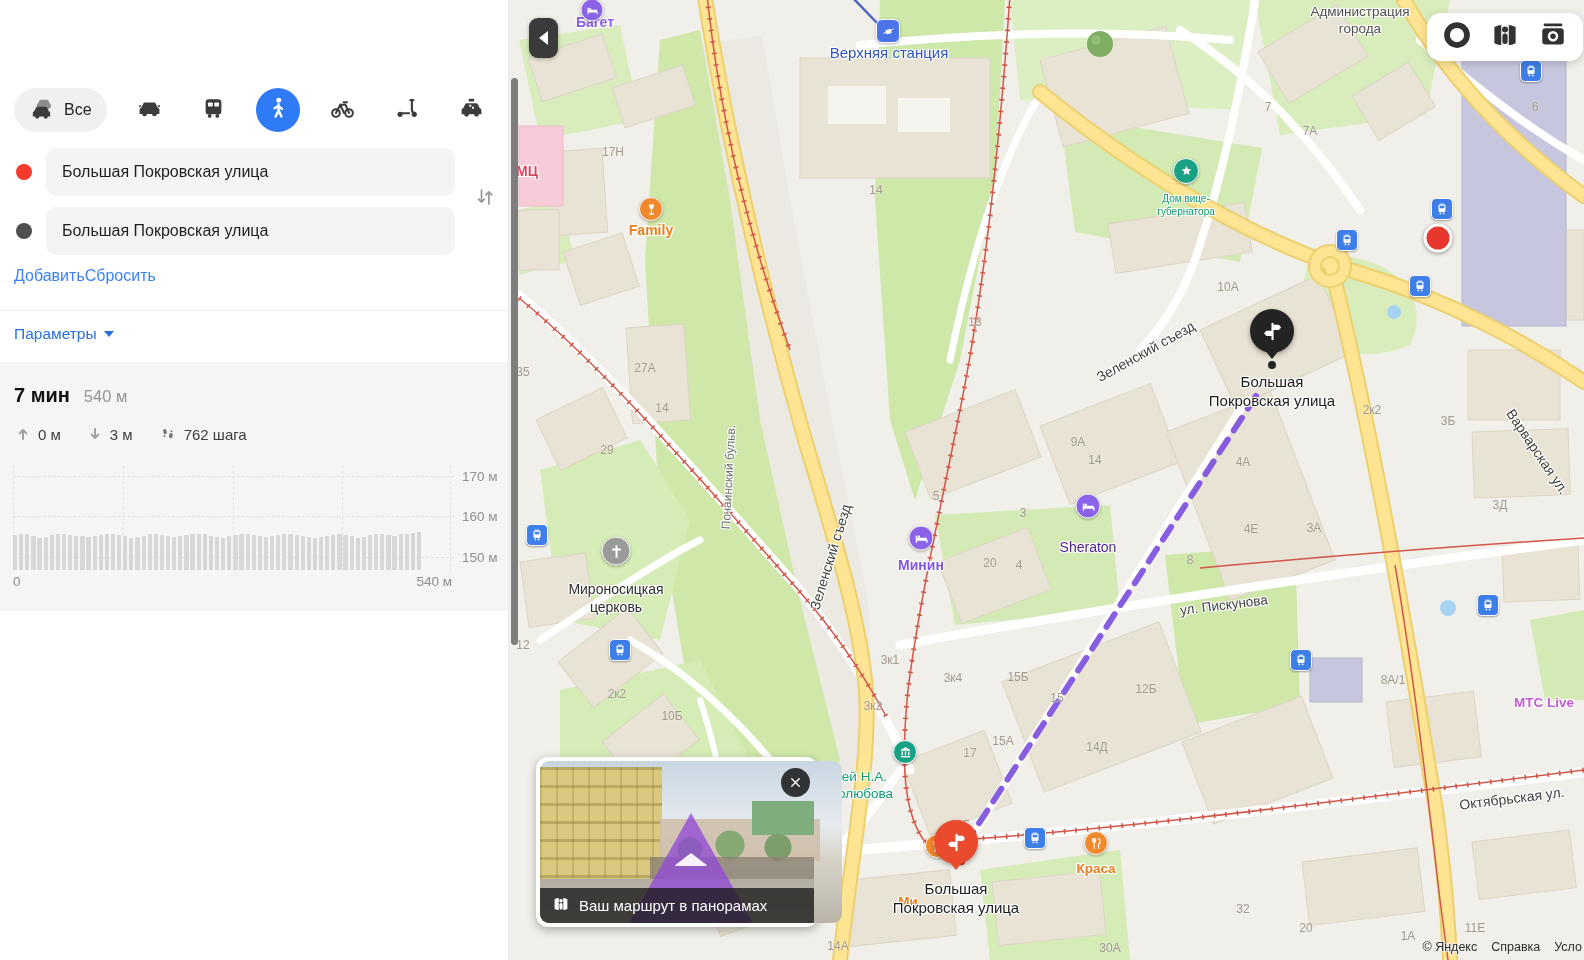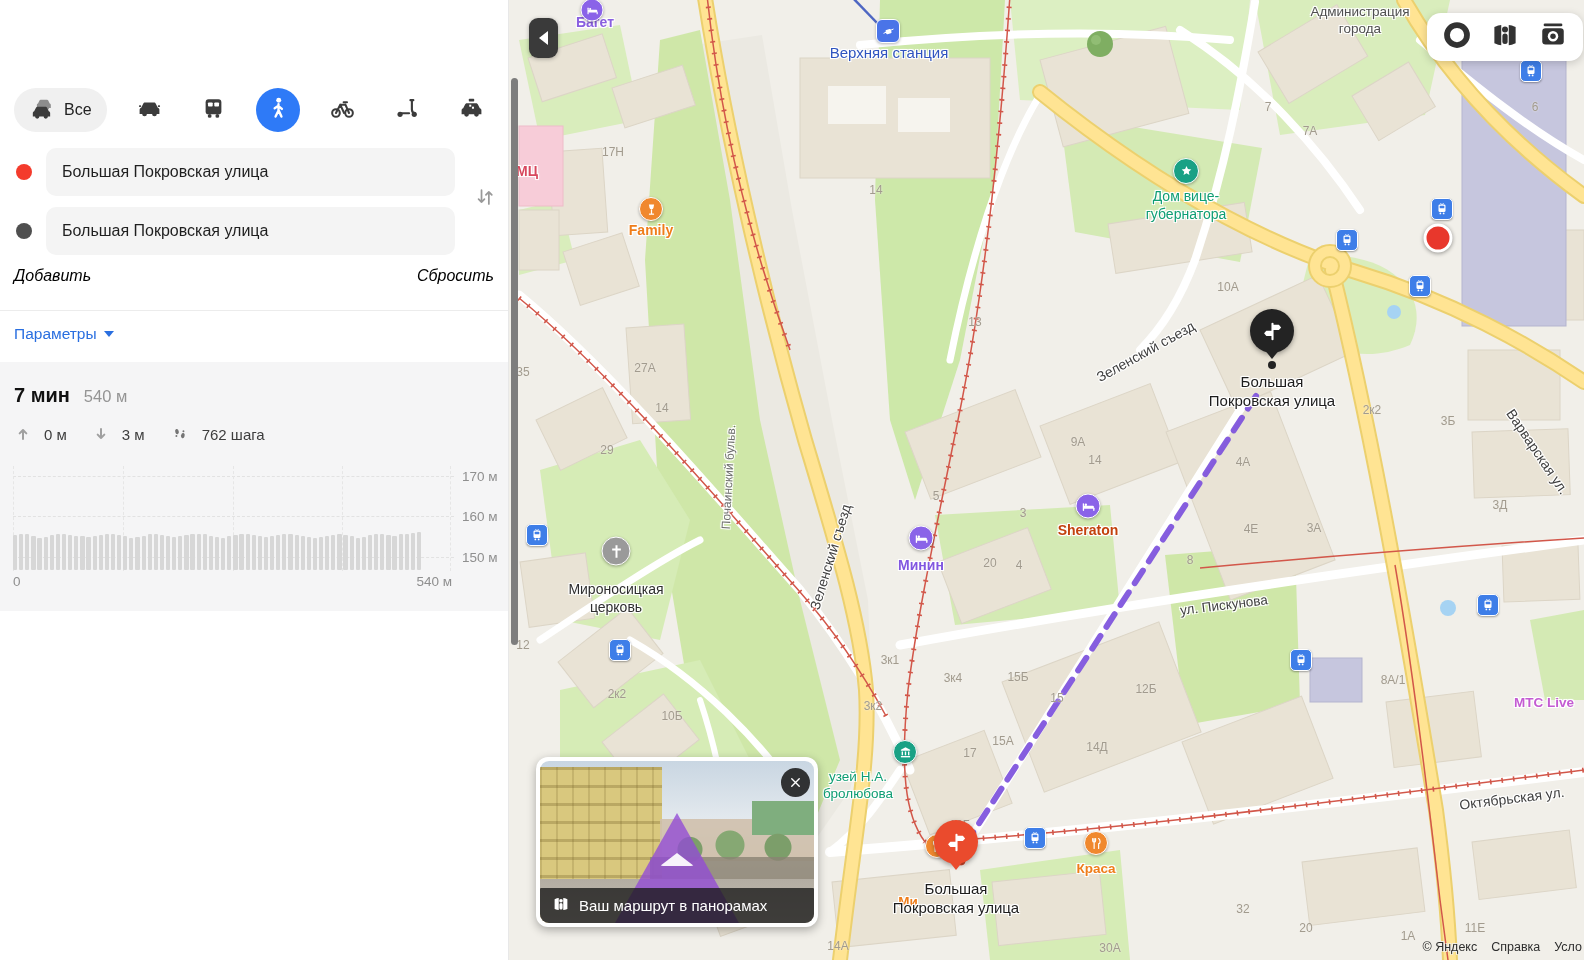--- a/index.html
+++ b/index.html
@@ -28,21 +28,21 @@
   #collapse{position:absolute;left:529px;top:18px;width:29px;height:40px;background:#3a3a3a;border-radius:9px;
     display:flex;align-items:center;justify-content:center;box-shadow:0 1px 4px rgba(0,0,0,.3);cursor:pointer;}
   #collapse span{width:0;height:0;border:7px solid transparent;border-right:9px solid #fff;border-left:0;}
   
   #ctrls{position:absolute;left:1427px;top:13px;height:48px;background:#fff;border-radius:14px;
     box-shadow:0 2px 8px rgba(0,0,0,.18);display:flex;align-items:center;padding:0 6px;}
   .ctrl{width:48px;height:48px;display:flex;align-items:center;justify-content:center;cursor:pointer;color:#323232;}
   
   #pano{position:absolute;left:536px;top:757px;width:282px;height:170px;background:#fff;border-radius:12px;
     box-shadow:0 3px 10px rgba(0,0,0,.3);padding:4px;box-sizing:border-box;cursor:pointer;}
-  #pano .ph{position:relative;width:274px;height:162px;border-radius:9px;overflow:hidden;background:linear-gradient(#c9d6e2,#e6ebef 40%,#d8d3c8 60%,#b9b3a8);}
+  #pano .ph{position:relative;width:302px;height:162px;border-radius:9px;overflow:hidden;background:linear-gradient(#c9d6e2,#e6ebef 40%,#d8d3c8 60%,#b9b3a8);}
   .ph .bldg{position:absolute;left:0;top:6px;width:122px;height:156px;background:#d9c87e;
     background-image:repeating-linear-gradient(rgba(105,85,30,.28) 0 3px,transparent 3px 18px),repeating-linear-gradient(90deg,rgba(105,85,30,.18) 0 2px,transparent 2px 16px);}
   .ph .bldg2{position:absolute;left:120px;top:58px;width:160px;height:42px;background:#cfc0ac;opacity:.9;}
   .ph .roofg{position:absolute;left:212px;top:40px;width:62px;height:34px;background:#7fae7e;}
   .ph .trees{position:absolute;left:118px;top:62px;width:160px;height:44px;background:radial-gradient(circle at 20% 60%,#7c9e6a 12px,transparent 13px),radial-gradient(circle at 45% 50%,#86a873 14px,transparent 15px),radial-gradient(circle at 75% 55%,#7c9e6a 13px,transparent 14px);}
   .ph .crowd{position:absolute;left:110px;top:96px;width:164px;height:26px;background:#8a8273;opacity:.8;}
   .ph .ground{position:absolute;left:0;top:118px;width:274px;height:44px;background:linear-gradient(#b3ada2,#c4beb2);}
   .ph .tri{position:absolute;left:50%;top:52px;transform:translateX(-50%);width:0;height:0;
     border-left:62px solid transparent;border-right:62px solid transparent;border-bottom:110px solid rgba(146,74,214,.78);}
   .ph .chev{position:absolute;left:50%;top:92px;transform:translateX(-50%);width:0;height:0;
@@ -67,31 +67,31 @@
   #tmodes{position:absolute;left:14px;top:87px;width:480px;height:46px;display:flex;align-items:center;justify-content:space-between;}
   .tmode{width:44px;height:44px;border-radius:50%;display:flex;align-items:center;justify-content:center;cursor:pointer;color:#3c3c3c;}
   .tmode.active{background:#2e7af7;color:#fff;}
   .tpill{height:44px;border-radius:22px;background:#f0f0f0;display:flex;align-items:center;gap:8px;padding:0 15px;cursor:pointer;color:#3c3c3c;}
   .tpill b{font-size:16px;font-weight:400;color:#222;}
   .rrow{position:absolute;left:0;width:508px;height:48px;}
   .rdot{position:absolute;left:16px;top:16px;width:16px;height:16px;border-radius:50%;}
   .rbox{position:absolute;left:46px;top:0;width:409px;height:48px;background:#f4f4f4;border-radius:10px;
     display:flex;align-items:center;padding:0 16px;box-sizing:border-box;font-size:16px;color:#1f1f1f;cursor:text;}
   #swap{position:absolute;left:470px;top:180px;width:30px;height:34px;color:#8f8f8f;}
-  .links{position:absolute;left:14px;top:267px;width:480px;display:flex;justify-content:space-between;font-size:16px;color:#000000;font-style:italic;}
+  .links{position:absolute;left:14px;top:267px;width:480px;display:flex;font-size:16px;color:#3b82f6;}
   .links span{cursor:pointer;}
   .hr{position:absolute;left:0;top:310px;width:508px;height:1px;background:#ececec;}
   .params{position:absolute;left:14px;top:325px;font-size:15.5px;color:#2a6fe0;cursor:pointer;display:flex;align-items:center;gap:7px;}
   .params .caret{width:0;height:0;border:5px solid transparent;border-top:6px solid #2a6fe0;margin-top:4px;}
   #summary{position:absolute;left:0;top:362px;width:508px;height:249px;background:#f5f5f6;}
   .dur{position:absolute;left:14px;top:22px;display:flex;align-items:baseline;gap:14px;}
   .dur b{font-size:20px;color:#111;font-weight:700;}
   .dur .dist{font-size:16.5px;color:#949494;}
   .stats{position:absolute;left:15px;top:63px;display:flex;align-items:center;gap:26px;font-size:15px;color:#3d3d3d;}
-  .st{display:flex;align-items:center;gap:13px;}
+  .st{display:flex;align-items:center;gap:7px;}
   .st i{display:flex;color:#9b9b9b;}
   .gh{position:absolute;left:13px;width:441px;border-top:1px dashed #e2e2e2;}
   .gv{position:absolute;top:104px;height:105px;border-left:1px dashed #e6e6e6;}
   .yt{position:absolute;left:462px;font-size:13.5px;color:#8f8f8f;transform:translateY(-50%);}
   .xt{position:absolute;top:212px;font-size:13.5px;color:#8f8f8f;}
   .bar{position:absolute;width:4.2px;background:#d7d7d7;border-radius:1px;}
 </style>
 </head>
 <body>
 
@@ -213,27 +213,27 @@
 
   <svg id="routesvg" viewBox="0 0 1584 960">
     <path d="M1256,396 L963,848" fill="none" stroke="#7c50dc" stroke-width="6" stroke-dasharray="15 11" stroke-linecap="round" opacity="0.92"></path>
   </svg>
 
   <div id="anno">
       <div class="mlabel" style="left:595px;top:23px;color:#8a5fe0;font-size:14px;font-weight:700;transform:translate(-50%,-50%) rotate(0deg)">Багет</div>
       <div class="mlabel" style="left:889px;top:53px;color:#2f54bf;font-size:15px;transform:translate(-50%,-50%) rotate(0deg)">Верхняя станция</div>
       <div class="mlabel" style="left:1360px;top:21px;color:#4f4f4f;font-size:13.5px;transform:translate(-50%,-50%) rotate(0deg)">Администрация
 города</div>
-      <div class="mlabel" style="left:1186px;top:205px;color:#0f9e74;font-size:14px;transform:translate(-50%,-50%) rotate(0deg)">Дом вице-
+      <div class="mlabel" style="left:1186px;top:205px;color:#0f9e74;font-size:10px;transform:translate(-50%,-50%) rotate(0deg)">Дом вице-
 губернатора</div>
       <div class="mlabel" style="left:651px;top:231px;color:#ef7d1a;font-size:14px;font-weight:700;transform:translate(-50%,-50%) rotate(0deg)">Family</div>
       <div class="mlabel" style="left:616px;top:598px;color:#2e2e2e;font-size:14px;transform:translate(-50%,-50%) rotate(0deg)">Мироносицкая
 церковь</div>
       <div class="mlabel" style="left:921px;top:566px;color:#8257e0;font-size:14px;font-weight:700;transform:translate(-50%,-50%) rotate(0deg)">Минин</div>
-      <div class="mlabel" style="left:1088px;top:531px;color:#c2410c;font-size:14px;font-weight:700;transform:translate(-50%,-50%) rotate(0deg)">Sheraton</div>
+      <div class="mlabel" style="left:1088px;top:548px;color:#4c1d95;font-size:14px;font-weight:400;transform:translate(-50%,-50%) rotate(0deg)">Sheraton</div>
       <div class="mlabel" style="left:1224px;top:606px;color:#3f3f3f;font-size:13.5px;transform:translate(-50%,-50%) rotate(-7deg)">ул. Пискунова</div>
       <div class="mlabel" style="left:1146px;top:352px;color:#3f3f3f;font-size:14px;transform:translate(-50%,-50%) rotate(-29deg)">Зеленский съезд</div>
       <div class="mlabel" style="left:831px;top:557px;color:#3f3f3f;font-size:14px;transform:translate(-50%,-50%) rotate(-73deg)">Зеленский съезд</div>
       <div class="mlabel" style="left:729px;top:477px;color:#6e6e6e;font-size:12px;transform:translate(-50%,-50%) rotate(-87deg)">Почаинский бульв.</div>
       <div class="mlabel" style="left:1537px;top:452px;color:#3f3f3f;font-size:14px;transform:translate(-50%,-50%) rotate(56deg)">Варварская ул.</div>
       <div class="mlabel" style="left:1512px;top:799px;color:#3f3f3f;font-size:14px;transform:translate(-50%,-50%) rotate(-7deg)">Октябрьская ул.</div>
       <div class="mlabel" style="left:1544px;top:703px;color:#c45bd2;font-size:13.5px;font-weight:700;transform:translate(-50%,-50%) rotate(0deg)">МТС Live</div>
       <div class="mlabel" style="left:1096px;top:869px;color:#ef7d1a;font-size:13.5px;font-weight:700;transform:translate(-50%,-50%) rotate(0deg)">Краса</div>
       <div class="mlabel" style="left:858px;top:786px;color:#0f9e74;font-size:13.5px;transform:translate(-50%,-50%) rotate(0deg)">узей Н.А.
 бролюбова</div>

